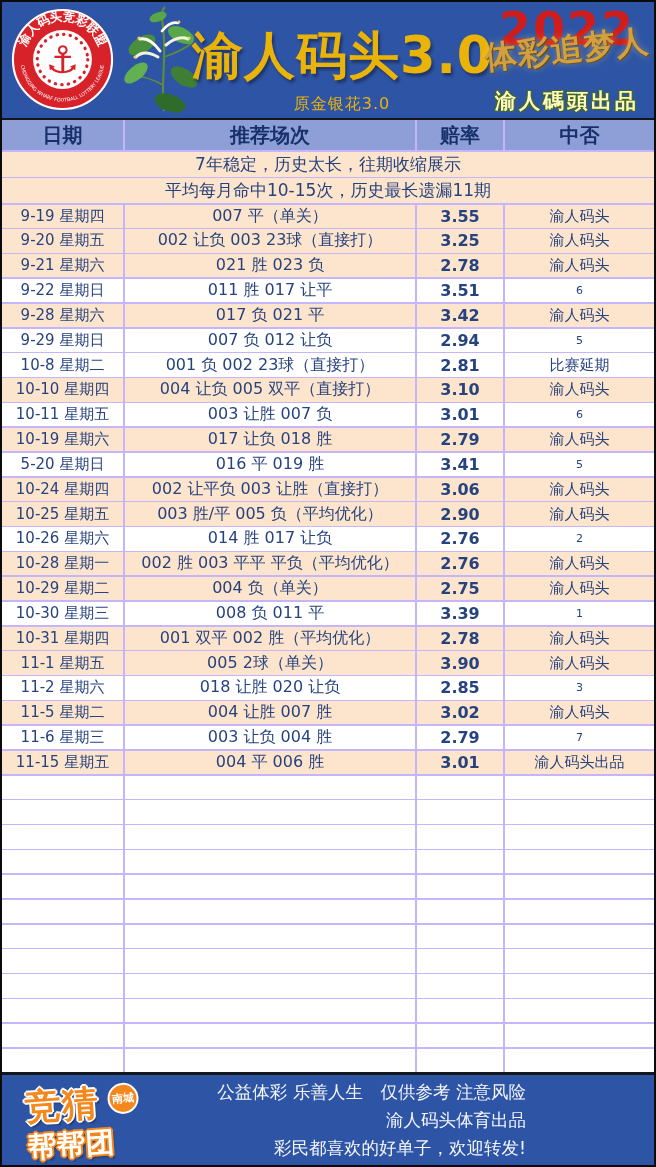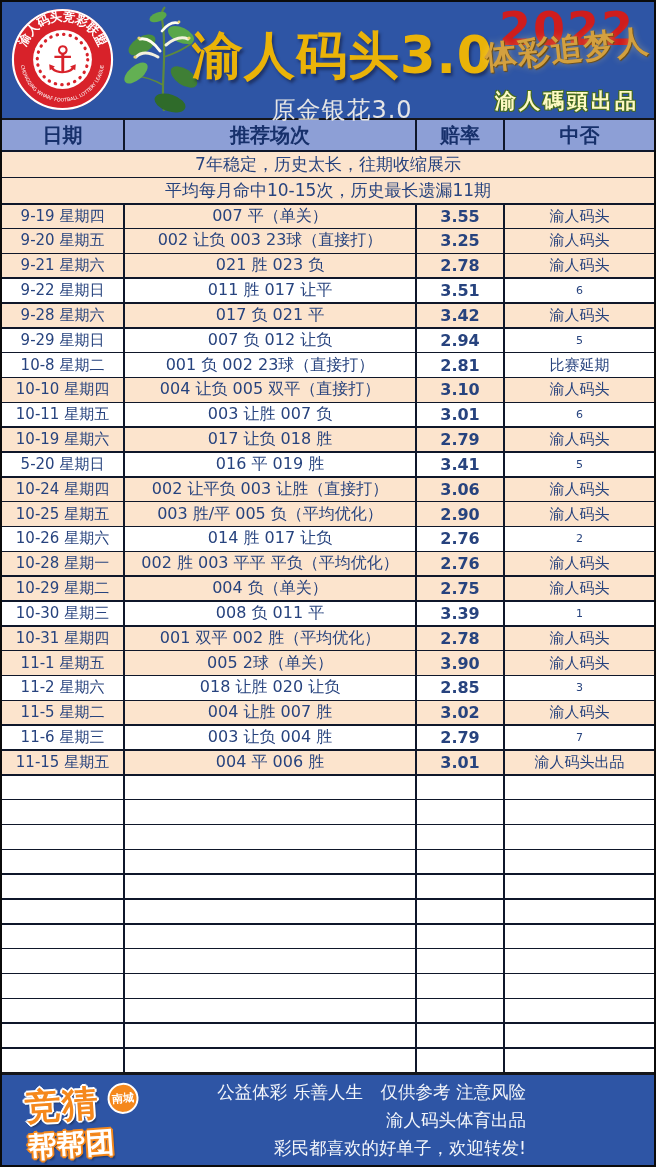--- a/index.html
+++ b/index.html
@@ -22,21 +22,21 @@
 
   .flower { position:absolute; left:116px; top:3px; width:86px; height:110px; }
   .flower svg { width:100%; height:100%; }
 
   .title-block { position:absolute; left:190px; top:20px; width:300px; text-align:center; }
   .main-title {
     font-size:51px; font-weight:700; color:#eab308;
     letter-spacing:1px; white-space:nowrap;
     text-shadow:2px 3px 3px rgba(15,20,50,.5);
   }
-  .subtitle { margin-top:3px; font-size:24px; color:#e5e5e5; letter-spacing:1px; }
+  .subtitle { margin-top:3px; font-size:16px; color:#eab308; letter-spacing:1px; }
 
   .right-block { position:absolute; right:0; top:0; width:174px; height:116px; }
   .year {
     position:absolute; top:0; left:50%; transform:translateX(-50%);
     font-size:46px; font-weight:700; color:#cf1d1d; letter-spacing:2px; z-index:1;
   }
   .slogan {
     position:absolute; top:26px; left:0; width:100%; text-align:center; z-index:2;
     font-size:32px; font-weight:900; color:#d3a03f; white-space:nowrap;
     transform:rotate(-6deg); letter-spacing:1px;
@@ -44,21 +44,21 @@
   }
   .byline {
     position:absolute; bottom:3px; left:0; width:100%; text-align:center; z-index:2;
     font-size:21px; font-weight:bold; color:#fef9c3; letter-spacing:3px; white-space:nowrap;
     text-shadow:-1px -1px 0 #456b1d, 1px -1px 0 #456b1d, -1px 1px 0 #456b1d, 1px 1px 0 #456b1d;
   }
 
   
   .board {
     flex:0 0 957px; height:957px; width:652px;
-    background:#0f172a;
+    background:#c4b5fd;
     border-top:2px solid #15161a; border-bottom:3px solid #15161a;
     display:grid;
     grid-template-columns:121px 1fr 86px 149px;
     grid-template-rows:30px 25px 25px repeat(35, 1fr);
     column-gap:2px; row-gap:1.5px;
   }
   .cell {
     background:#ffffff; display:flex; align-items:center; justify-content:center;
     color:#27437e; overflow:hidden; white-space:nowrap;
   }

